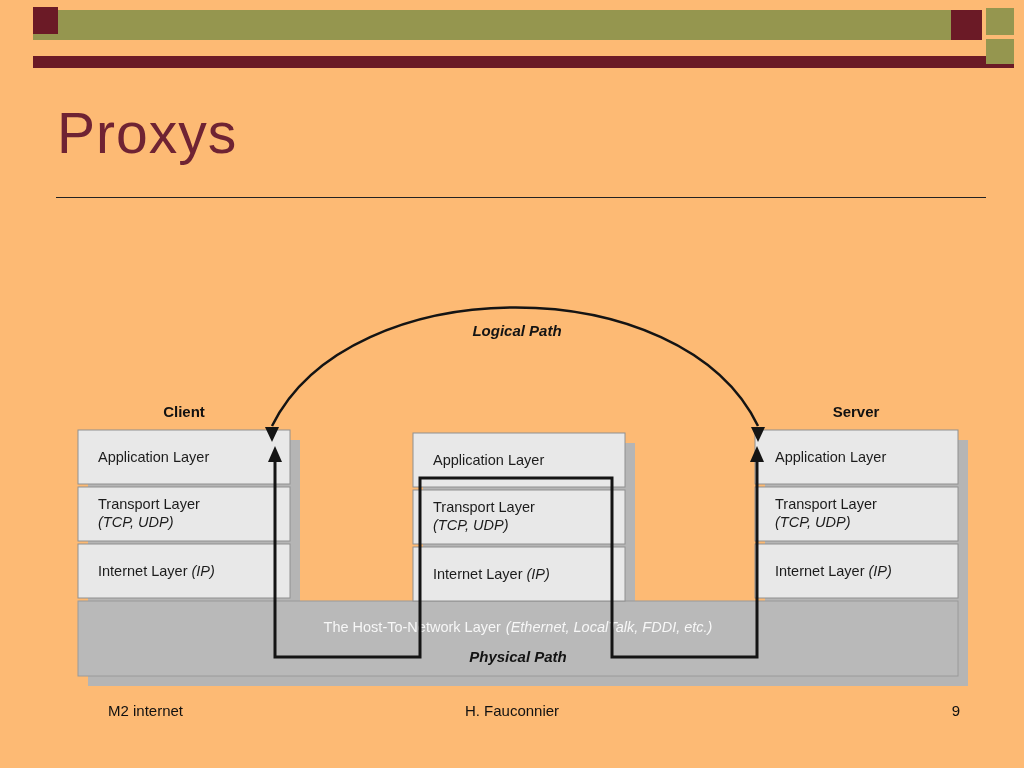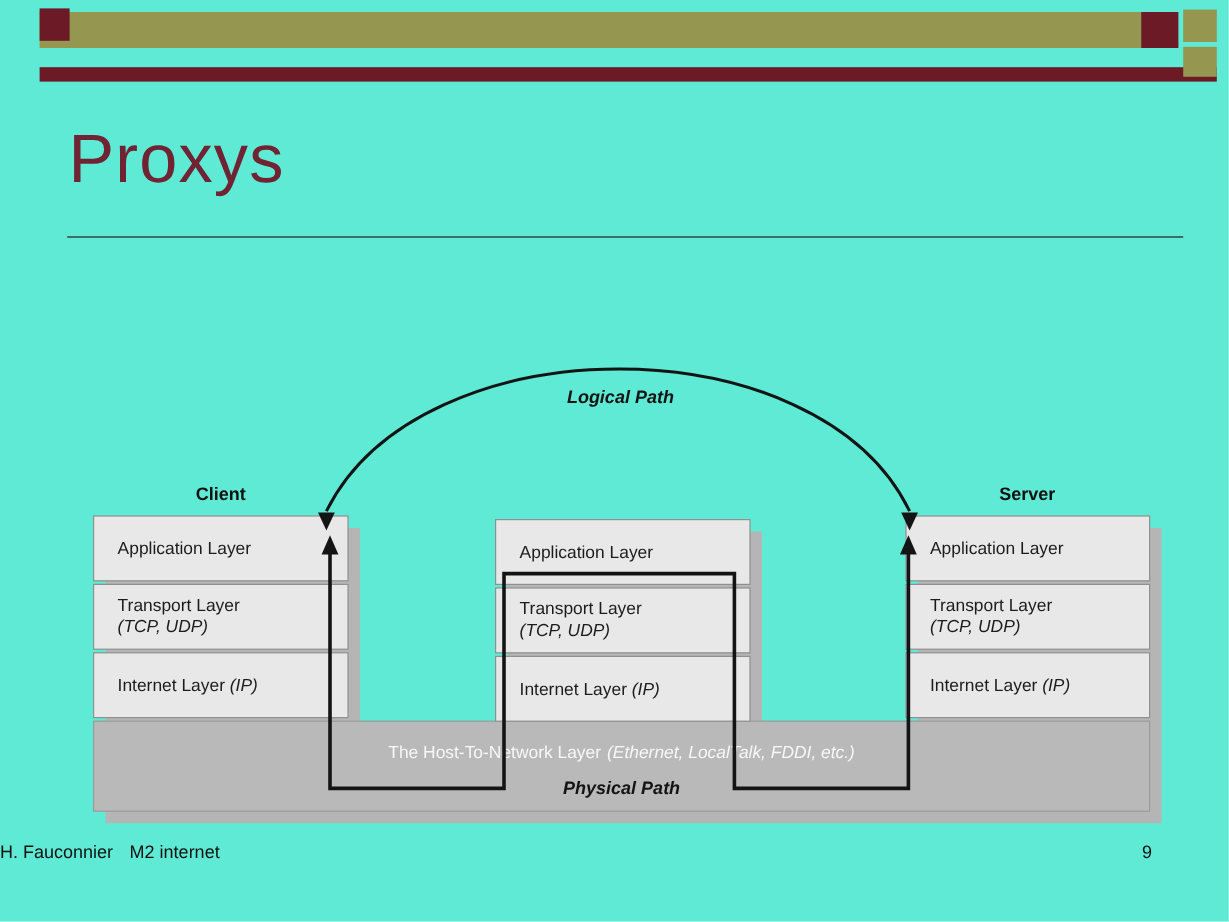--- a/index.html
+++ b/index.html
@@ -3,42 +3,42 @@
 <meta charset="utf-8">
 <style>
   * { margin:0; padding:0; box-sizing:border-box; }
   html,body { width:1024px; height:768px; }
   body {
     background:#ffffff;
     font-family:"Liberation Sans", sans-serif;
     position:relative;
     overflow:hidden;
   }
-  .slide { position:absolute; inset:0; width:1024px; height:768px; background:#5eead4; }
+  .slide { position:absolute; inset:0; width:1024px; height:768px; background:#fdba74; }
 
   
   .deco { position:absolute; }
   .band-olive     { left:33px;  top:10px; width:918px; height:30px; background:#95964f; }
   .sq-maroon-left { left:33px;  top:7px;  width:25px;  height:27px; background:#6b1a26; }
   .sq-maroon-right{ left:951px; top:10px; width:31px;  height:30px; background:#6b1a26; }
   .sq-olive-top   { left:986px; top:8px;  width:28px;  height:27px; background:#95964f; }
   .bar-maroon     { left:33px;  top:56px; width:981px; height:12px; background:#6b1a26; }
   .sq-olive-low   { left:986px; top:39px; width:28px;  height:25px; background:#95964f; }
 
   
   .title {
     position:absolute; left:57px; top:100px;
     font-size:57px; font-weight:400; color:#6f2333; letter-spacing:1px;
   }
   .title-rule { position:absolute; left:56px; top:197px; width:930px; height:1px; background:#222; }
 
   
   .footer { position:absolute; top:702px; font-size:15px; color:#111; }
   .footer-left   { left:60px;margin-left:48px; }
-  .footer-center { left:0; width:1024px; text-align:left; }
+  .footer-center { left:0; width:1024px; text-align:center; }
   .footer-page   { right:64px; }
 
   
   svg.diagram { position:absolute; left:0; top:0; width:1024px; height:768px; }
   .shadow    { fill:#b5b5b5; }
   .row       { fill:#e8e8e8; stroke:#909090; stroke-width:1; }
   .band-rect { fill:#b9b9b9; stroke:#9a9a9a; stroke-width:1; }
   .lbl       { font-size:14.5px; fill:#1c1c1c; }
   .lbl-i     { font-style:italic; }
   .hdr       { font-size:15px; font-weight:bold; fill:#111; }

